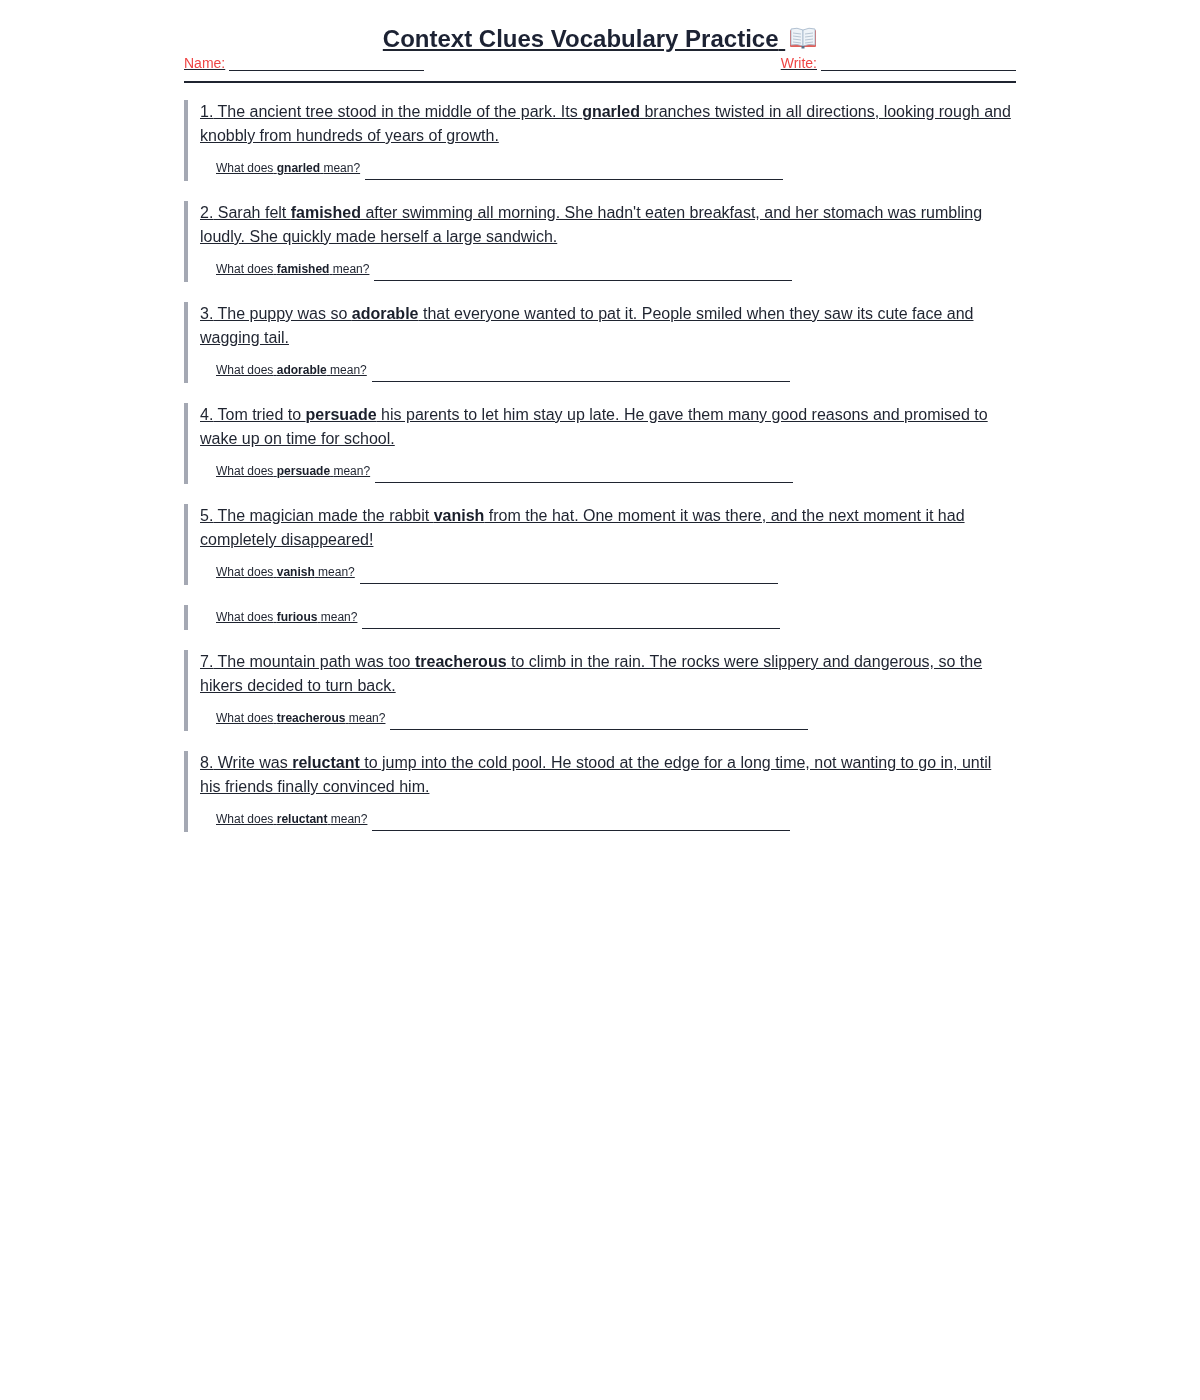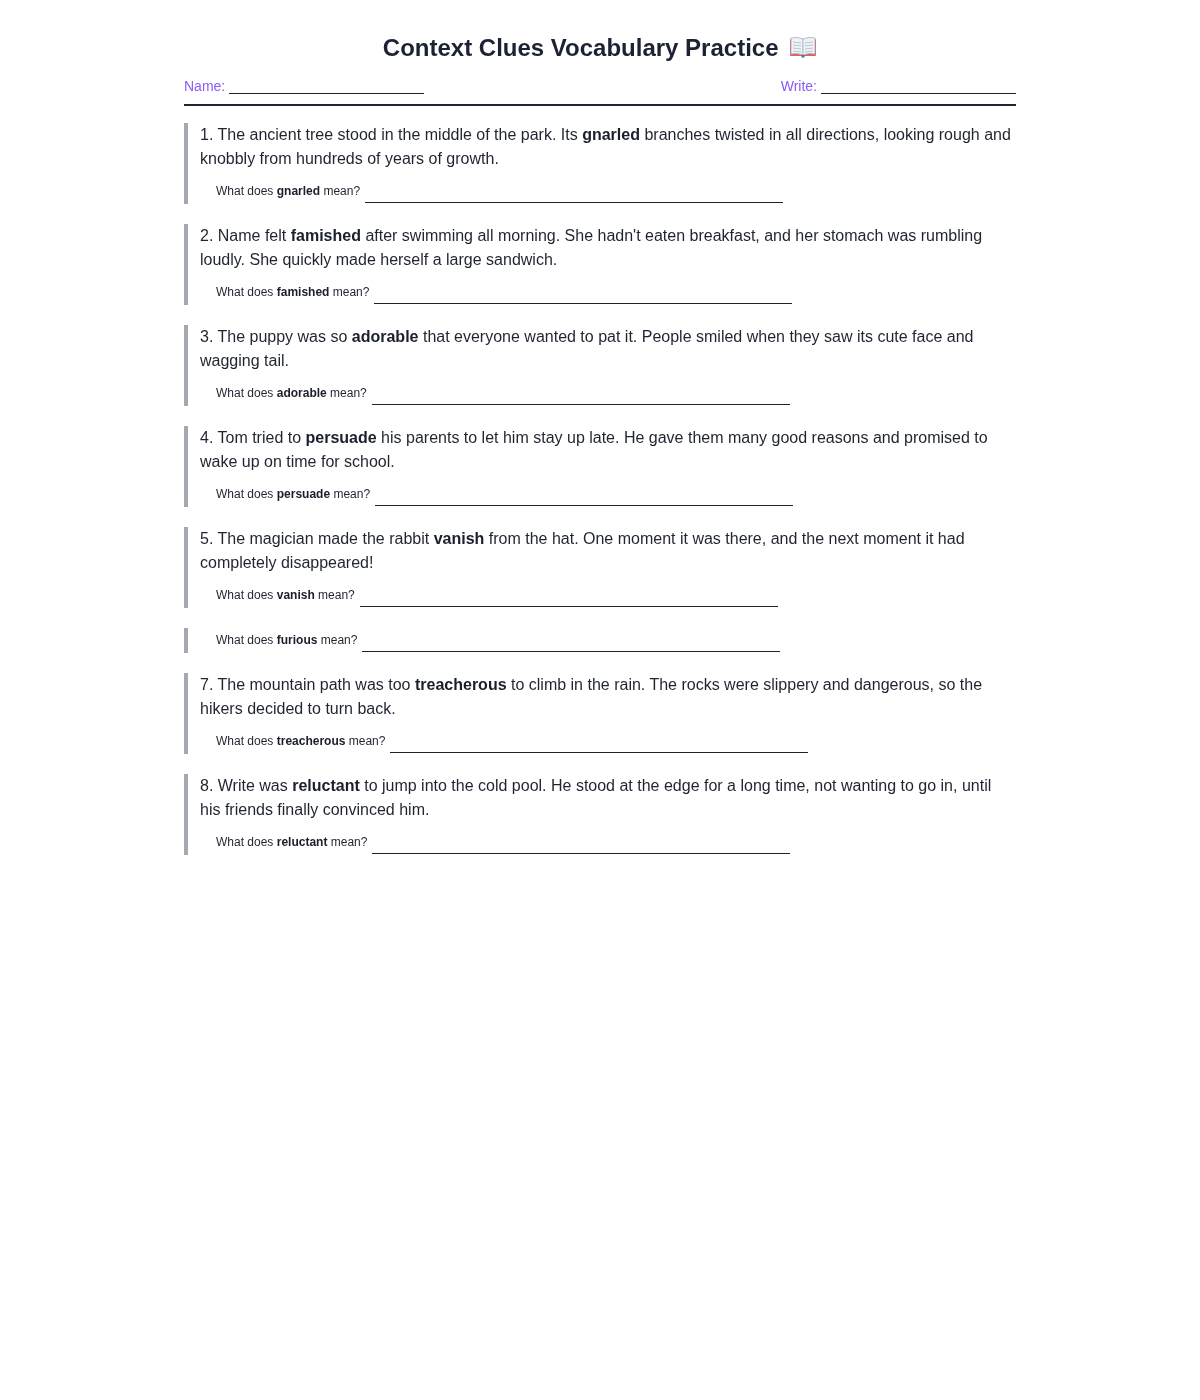--- a/index.html
+++ b/index.html
@@ -10,44 +10,44 @@
     body {
       width: 1200px;
       height: 1400px;
       font-family: "Liberation Sans", sans-serif;
       color: #1f2430;
     }
     .page {
       position: relative;
       width: 832px;
       margin: 0 auto;
-      padding-top: 32px;
+      padding-top: 23px;
+      text-decoration: underline;
     }
     .title {
       text-align: center;
       font-size: 24px;
       font-weight: bold;
       color: #1c2233;
       margin: 0;
       line-height: 32px;
       height: 32px;
     }
     .title .book {
       display: inline-block;
       width: 28px;
       height: 22px;
       vertical-align: -2px;
       margin-left: 4px;
     }
     .header-row {
       display: flex;
       justify-content: space-between;
-      margin-top: 14px;
       font-size: 14px;
-      color: #8b5cf6;
+      color: #ef4444;
       padding-bottom: 10px;
       border-bottom: 2px solid #1f2430;
     }
     .field {
       display: flex;
       align-items: flex-end;
     }
     .field .line {
       display: inline-block;
       width: 195px;
@@ -137,21 +137,21 @@
 
 
   <div class="questions">
 
     <div class="question">
       <p class="passage"><span>1.</span><span> The ancient tree stood in the middle of the park. Its </span><b>gnarled</b><span> branches twisted in all directions, looking rough and knobbly from hundreds of years of growth.</span></p>
       <div class="prompt"><span>What does </span>&nbsp;<b>gnarled</b>&nbsp;<span> mean?</span><span class="answer-line"></span></div>
     </div>
 
     <div class="question">
-      <p class="passage"><span>2.</span><span> Name felt </span><b>famished</b><span> after swimming all morning. She hadn't eaten breakfast, and her stomach was rumbling loudly. She quickly made herself a large sandwich.</span></p>
+      <p class="passage"><span>2.</span><span> Sarah felt </span><b>famished</b><span> after swimming all morning. She hadn't eaten breakfast, and her stomach was rumbling loudly. She quickly made herself a large sandwich.</span></p>
       <div class="prompt"><span>What does </span>&nbsp;<b>famished</b>&nbsp;<span> mean?</span><span class="answer-line"></span></div>
     </div>
 
     <div class="question">
       <p class="passage"><span>3.</span><span> The puppy was so </span><b>adorable</b><span> that everyone wanted to pat it. People smiled when they saw its cute face and wagging tail.</span></p>
       <div class="prompt"><span>What does </span>&nbsp;<b>adorable</b>&nbsp;<span> mean?</span><span class="answer-line"></span></div>
     </div>
 
     <div class="question">
       <p class="passage"><span>4.</span><span> Tom tried to </span><b>persuade</b><span> his parents to let him stay up late. He gave them many good reasons and promised to wake up on time for school.</span></p>

